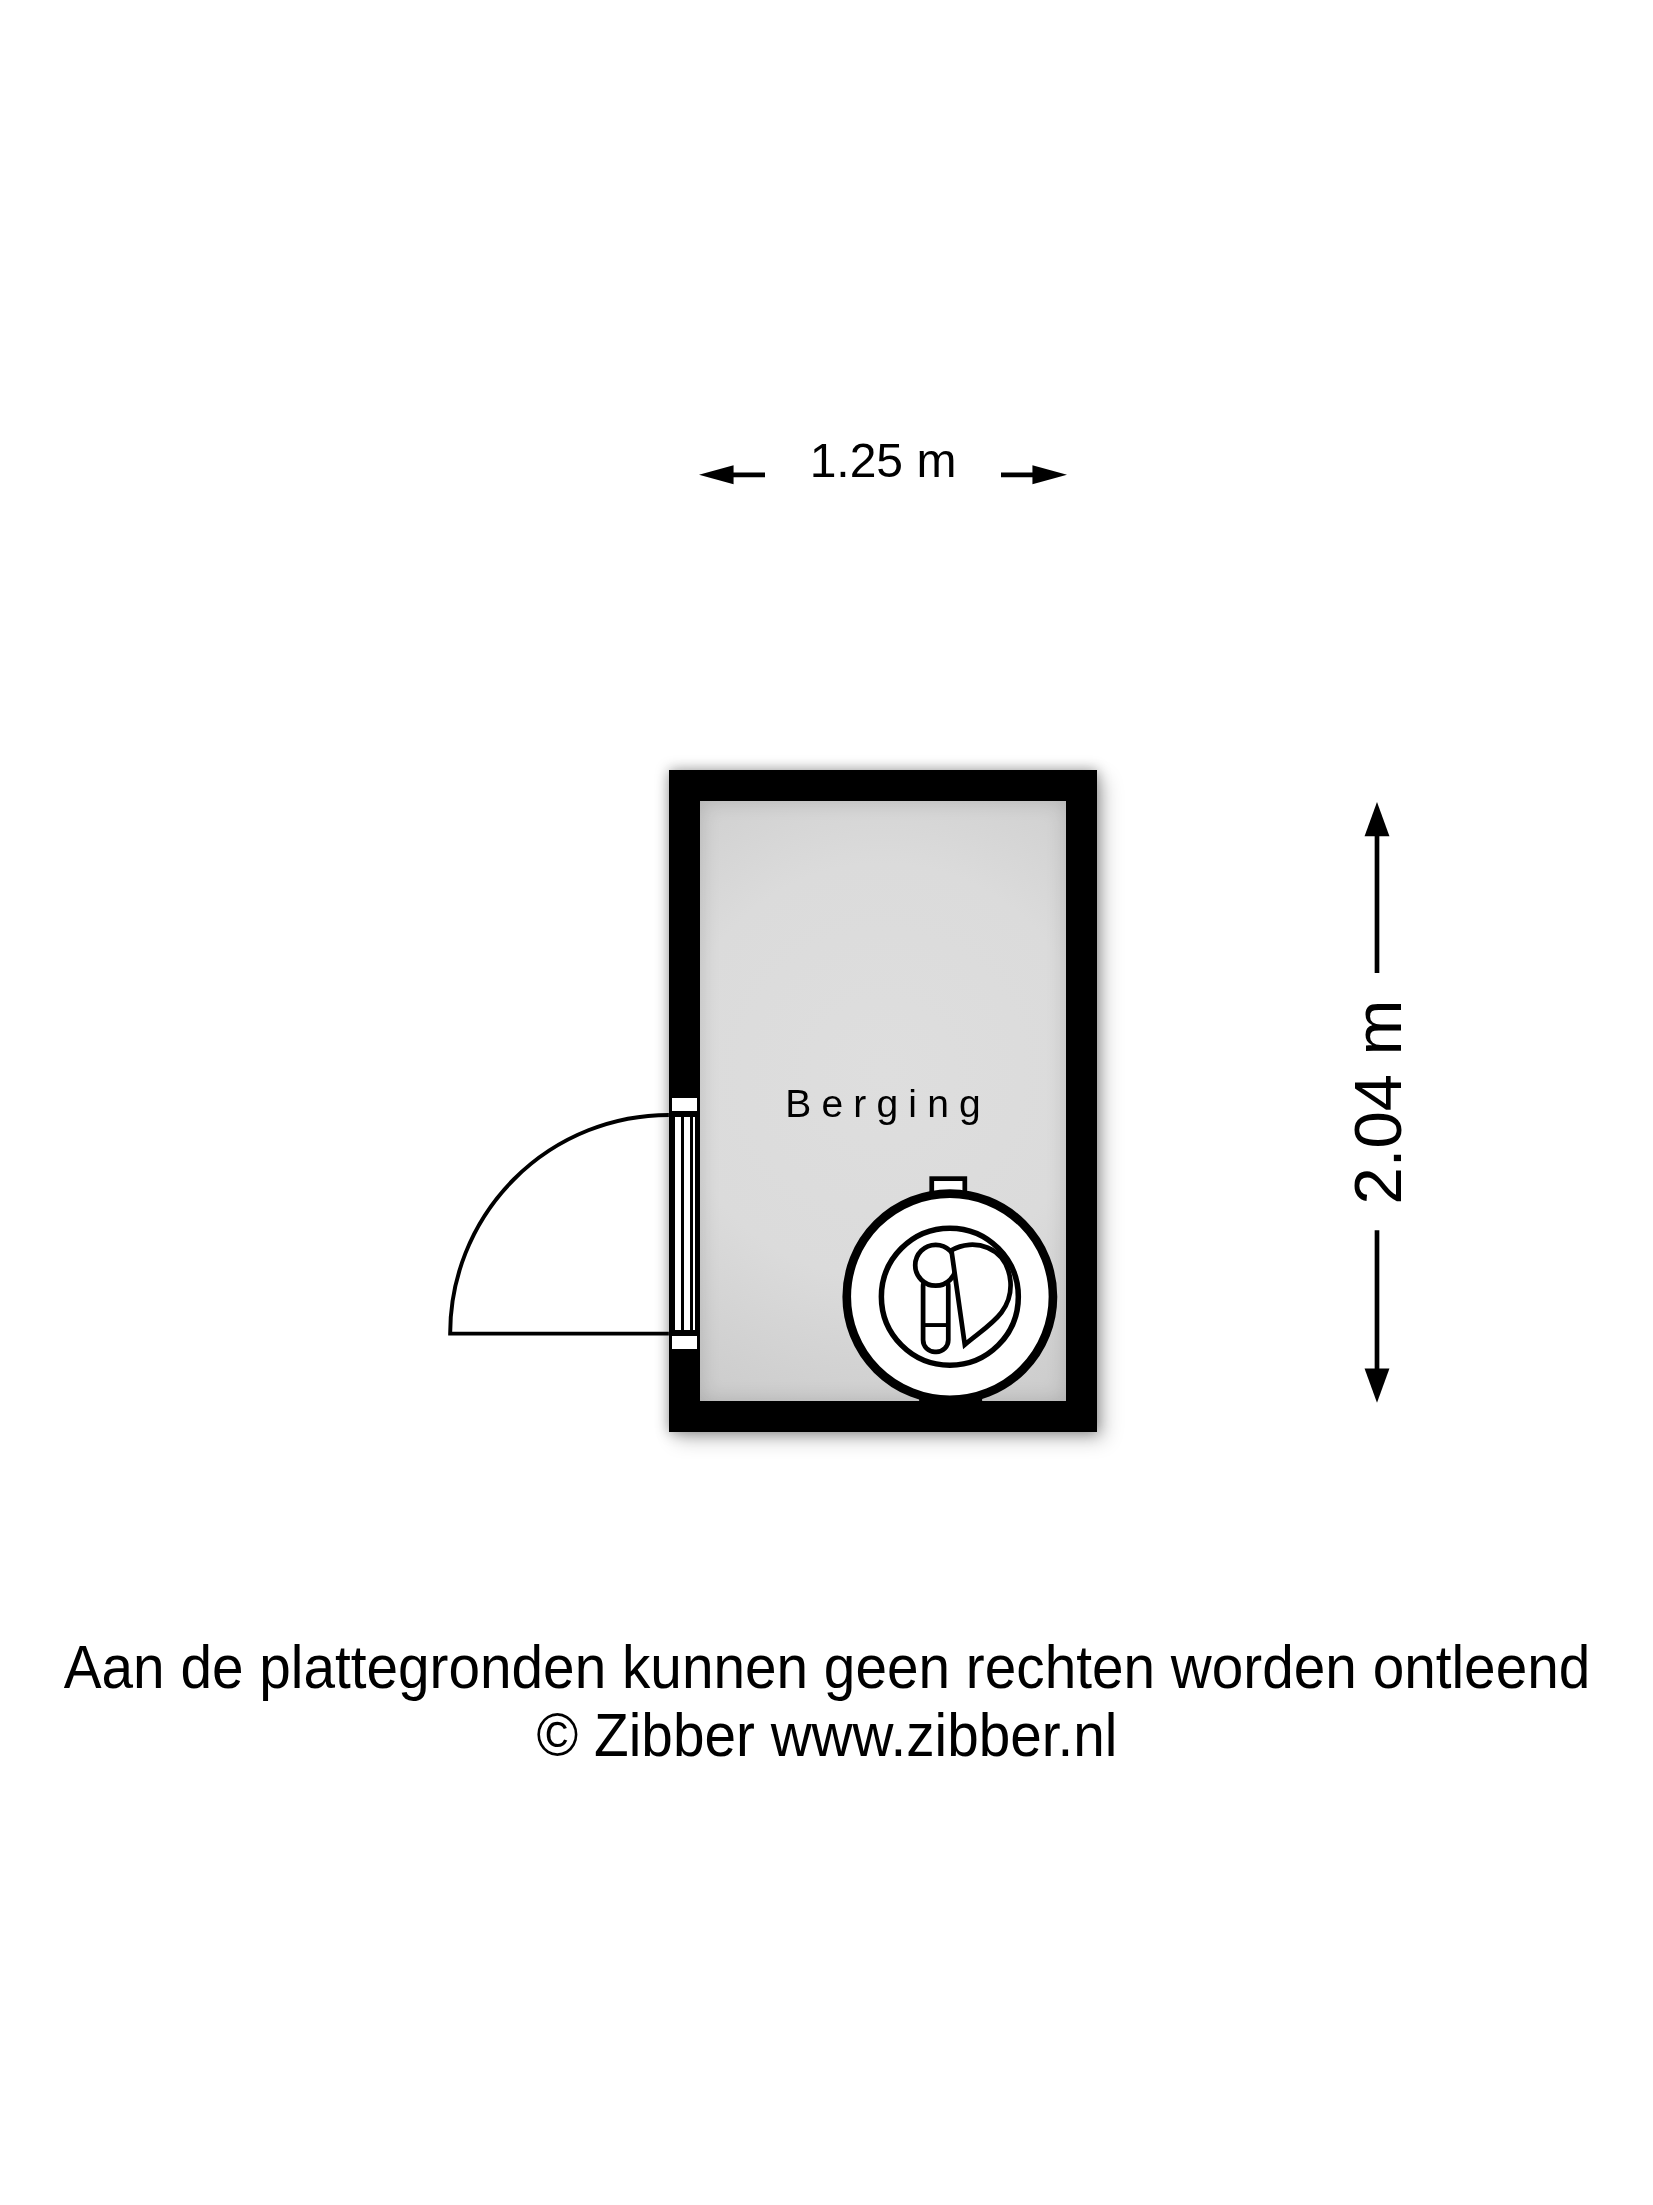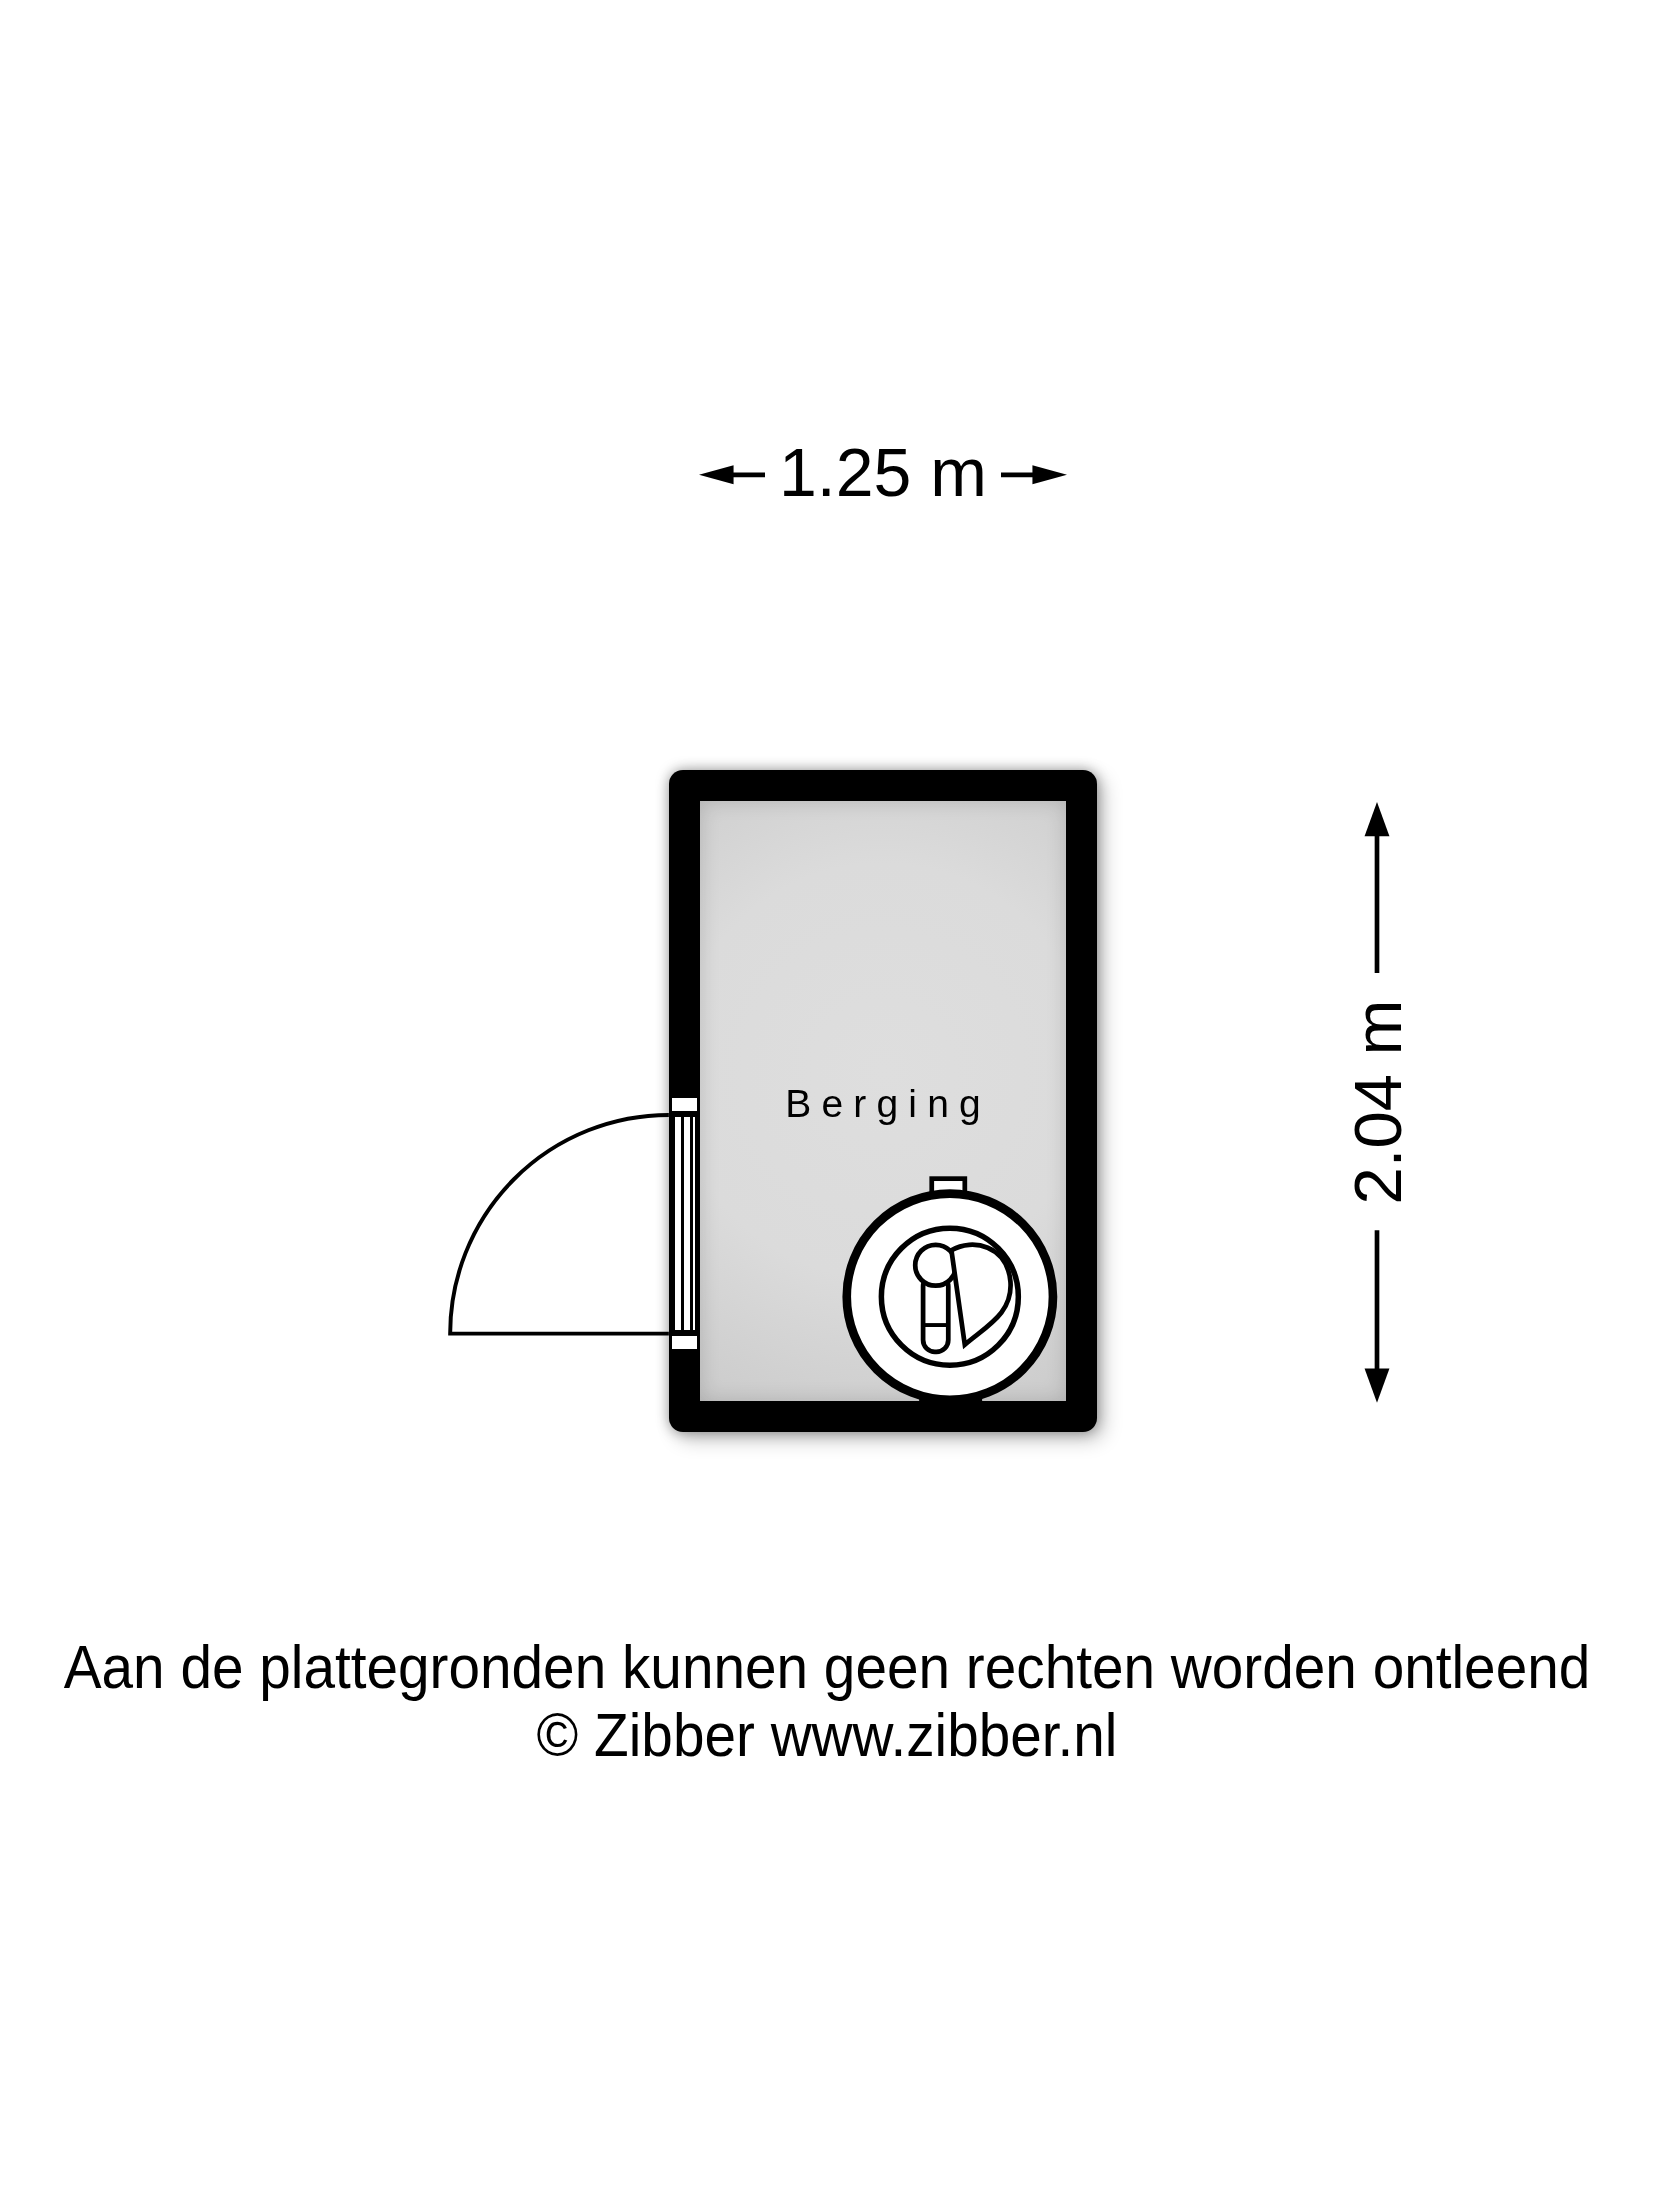--- a/index.html
+++ b/index.html
@@ -10,33 +10,32 @@
     background: var(--bg, #ffffff);
     overflow: hidden;
     font-family: "Liberation Sans", sans-serif;
     color: #000;
   }
   
   .dim-h-label {
     position: absolute;
     left: 699px; top: 432px; width: 368px;
     text-align: center;
-    font-size: 68px; line-height: 1.2;
+    font-size: 48px; line-height: 1.2;
     white-space: nowrap;
   }
   .arrow-svg { position: absolute; display: block; }
   #arrow-left  { left: 699px;  top: 463px; }
   #arrow-right { left: 1001px; top: 463px; }
   
   .room {
     position: absolute;
     left: 669px; top: 770px; width: 428px; height: 662px;
     background: var(--wall, #000);
     box-shadow: 0 0 12.6px rgba(0,0,0,.38), 7px 7.9px 19px rgba(0,0,0,.22);
-    border-radius: 14px;
   }
   .room-floor {
     position: absolute;
     left: 31px; top: 31px; right: 31px; bottom: 31px;
     background: radial-gradient(circle at 50% 45%,
                 #dedede 0%, var(--floor, #dbdbdb) 55%, #cbcbcb 100%);
     box-shadow: inset 0 0 20.5px rgba(0,0,0,.15);
   }
   .room-label {
     position: absolute;

